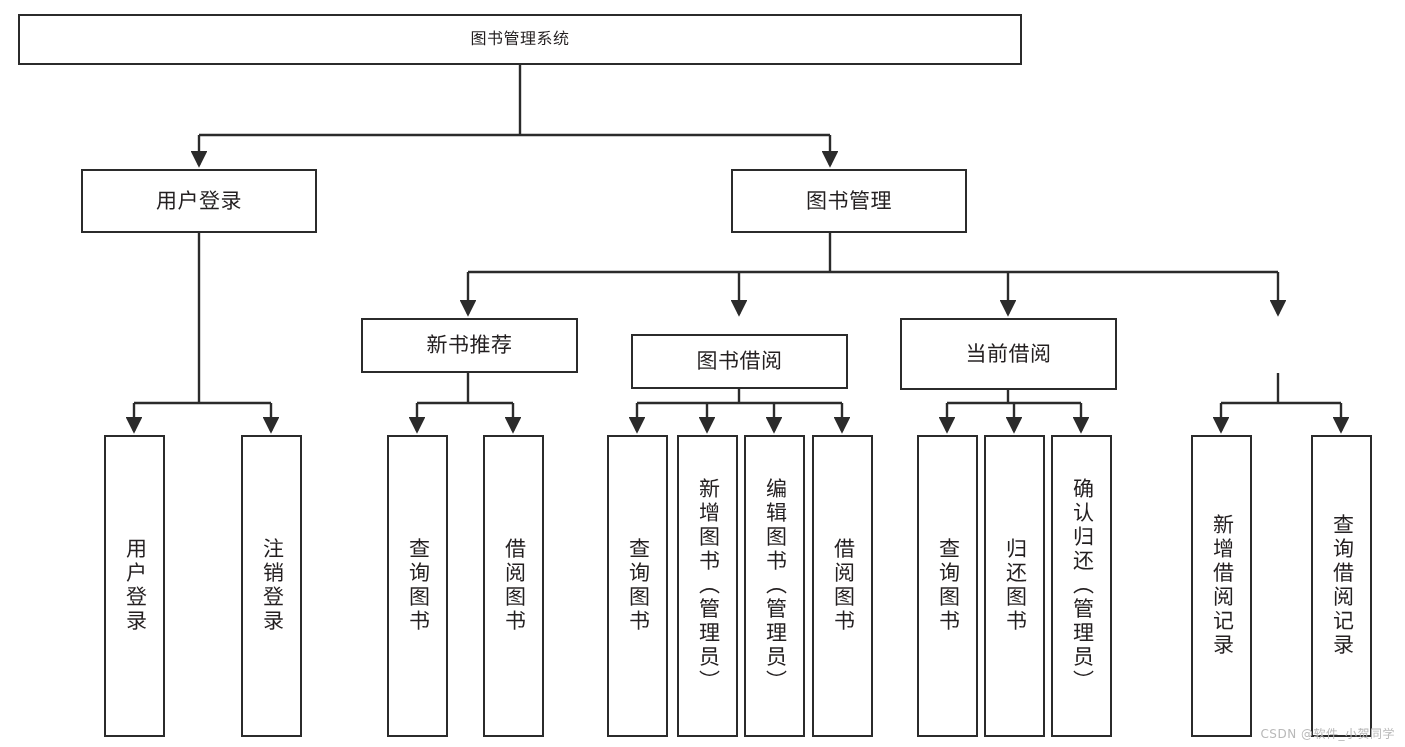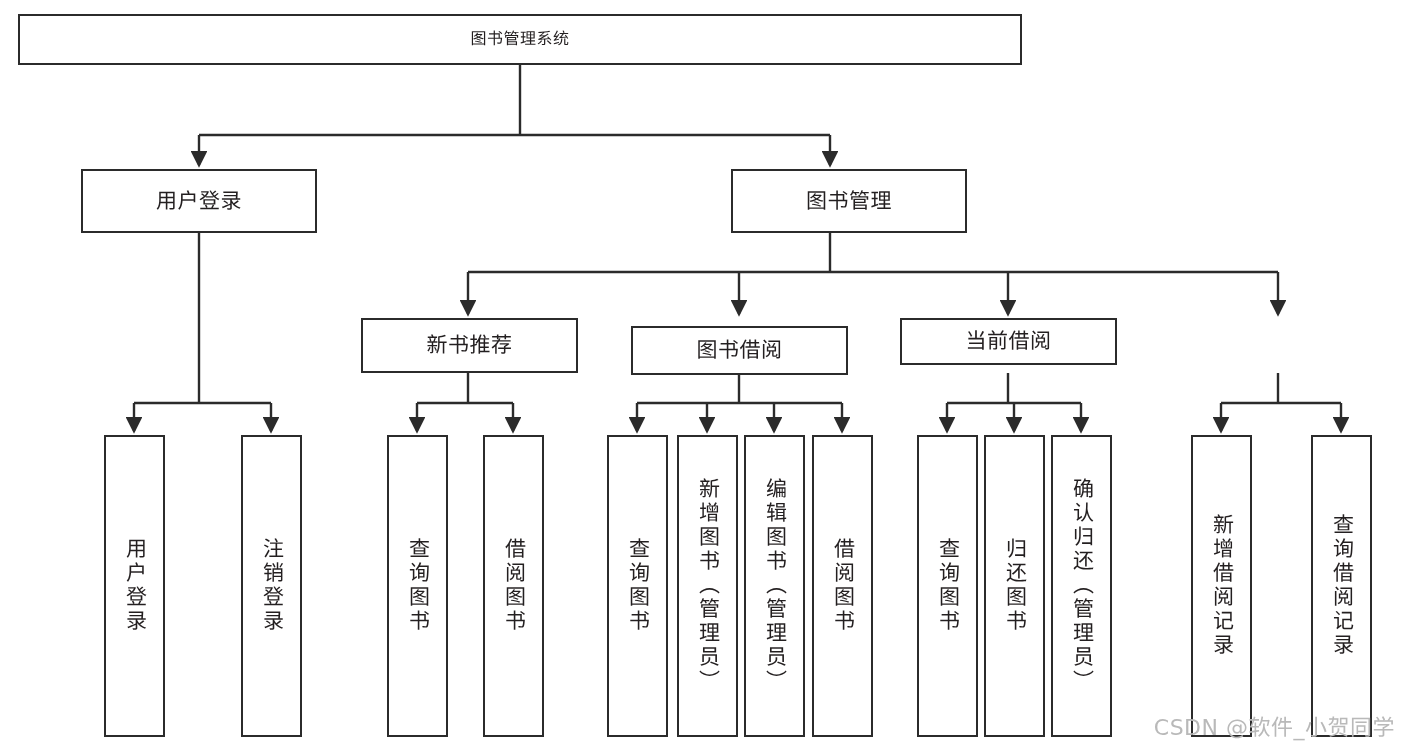--- a/index.html
+++ b/index.html
@@ -64,21 +64,21 @@
     font-size: 21px;
     line-height: 1.05;
     letter-spacing: 3px;
     text-align: center;
     max-height: 100%;
   }
   #watermark {
     position: absolute;
     right: 10px;
     bottom: 6px;
-    font-size: 22px;
+    font-size: 12px;
     color: #b9b9b9;
     letter-spacing: 0.5px;
     user-select: none;
     white-space: nowrap;
   }
 </style>
 </head>
 <body>
 
 <div id="diagram-canvas">
@@ -140,24 +140,24 @@
   <div class="node horizontal" style="left:81px; top:169px; width:236px; height:64px;">
     <span class="node-label">用户登录</span>
   </div>
   <div class="node horizontal" style="left:711px; top:169px; width:236px; height:64px;margin-left:20px;">
     <span class="node-label">图书管理</span>
   </div>
 
   <div class="node horizontal" style="left:361px; top:318px; width:217px; height:55px;">
     <span class="node-label">新书推荐</span>
   </div>
-  <div class="node horizontal" style="left:631px; top:326px; width:217px; height:49px;">
+  <div class="node horizontal" style="left:631px; top:334px; width:217px; height:55px;">
     <span class="node-label">图书借阅</span>
   </div>
-  <div class="node horizontal" style="left:900px; top:318px; width:217px; height:47px;">
+  <div class="node horizontal" style="left:900px; top:318px; width:217px; height:72px;">
     <span class="node-label">当前借阅</span>
   </div>
 
   <div class="node vertical" style="left:104px; top:435px; width:61px; height:302px;">
     <span class="node-label">用户登录</span>
   </div>
   <div class="node vertical" style="left:241px; top:435px; width:61px; height:302px;">
     <span class="node-label">注销登录</span>
   </div>
 

